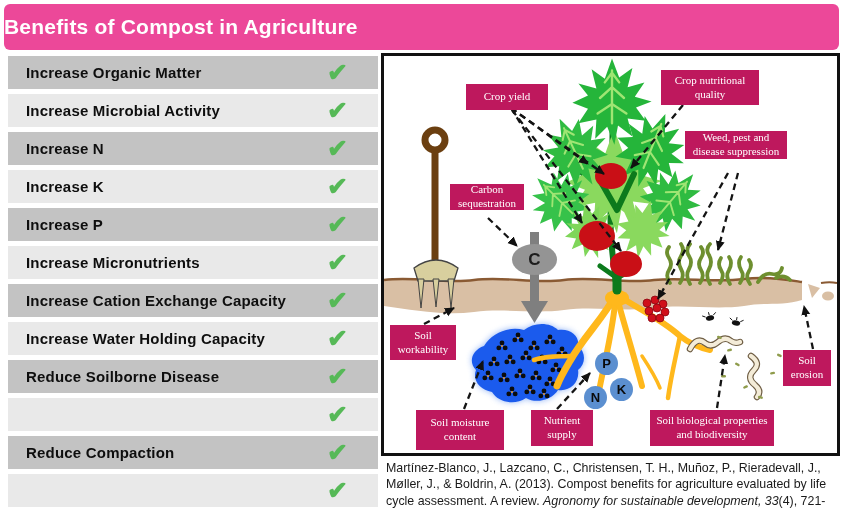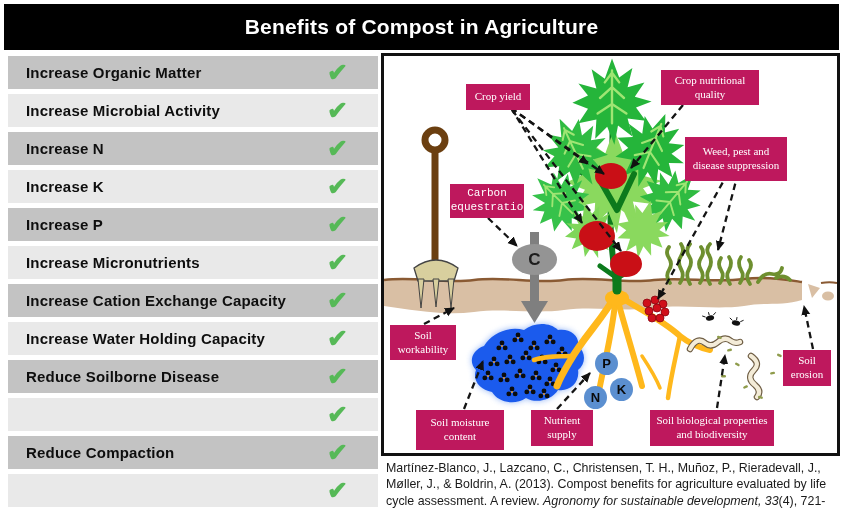--- a/index.html
+++ b/index.html
@@ -1,21 +1,21 @@
 <!DOCTYPE html>
 <html><head>
 <meta charset="utf-8">
 <style>
   html,body{margin:0;padding:0;background:#fff;}
   #stage{position:relative;width:843px;height:510px;background:#ffffff;overflow:hidden;
          font-family:"Liberation Sans",sans-serif;}
 
   
-  #title-bar{position:absolute;left:4px;top:4px;width:835px;height:46px;background:#000000;
-             display:flex;align-items:center;justify-content:center;}
+  #title-bar{position:absolute;left:4px;top:4px;width:835px;height:46px;background:#ec4899;
+             display:flex;align-items:center;border-radius:6px;}
   #title-bar .t{color:#fff;font-weight:bold;font-size:21px;letter-spacing:.2px;}
 
   
   #benefits{position:absolute;left:8px;top:56px;width:370px;display:flex;flex-direction:column;gap:5px;}
   .benefit-row{height:33px;display:flex;align-items:center;padding-left:18px;box-sizing:border-box;}
   .benefit-row:nth-child(odd){background:#c3c3c3;}
   .benefit-row:nth-child(even){background:#e9e9e9;}
   .benefit-row .lbl{font-weight:bold;font-size:15px;color:#0e0e0e;letter-spacing:.2px;}
   .benefit-row .chk{margin-left:auto;padding-right:30px;font-size:25px;line-height:25px;
                     color:#56b957;font-weight:bold;}
@@ -256,24 +256,24 @@
         <line x1="354" y1="117" x2="334" y2="194" marker-end="url(#ah)"></line>
         <line x1="104" y1="162" x2="133" y2="190" marker-end="url(#ah)"></line>
         <line x1="40" y1="268" x2="70" y2="252" marker-end="url(#ah)"></line>
         <line x1="80" y1="353" x2="99" y2="305" marker-end="url(#ah)"></line>
         <line x1="173" y1="353" x2="206" y2="317" marker-end="url(#ah)"></line>
         <line x1="333" y1="352" x2="341" y2="299" marker-end="url(#ah)"></line>
         <line x1="429" y1="293" x2="420" y2="250" marker-end="url(#ah)"></line>
       </g>
     </svg>
 
-    <div class="dlabel" style="left:82px;top:28px;width:64px;height:26px;">Crop yield</div>
+    <div class="dlabel" style="left:82px;top:28px;width:82px;height:26px;">Crop yield</div>
     <div class="dlabel" style="left:277px;top:14px;width:98px;height:35px;">Crop nutritional quality</div>
-    <div class="dlabel" style="left:301px;top:81px;width:102px;height:44px;">Weed, pest and disease suppression</div>
-    <div class="dlabel" style="left:66px;top:128px;width:74px;height:34px;font-family:Liberation Mono, monospace;">Carbon sequestration</div>
+    <div class="dlabel" style="left:301px;top:75px;width:102px;height:28px;">Weed, pest and disease suppression</div>
+    <div class="dlabel" style="left:66px;top:128px;width:74px;height:26px;">Carbon sequestration</div>
     <div class="dlabel" style="left:6px;top:269px;width:66px;height:35px;">Soil workability</div>
     <div class="dlabel" style="left:32px;top:354px;width:88px;height:40px;">Soil moisture content</div>
     <div class="dlabel" style="left:147px;top:354px;width:62px;height:36px;">Nutrient supply</div>
     <div class="dlabel" style="left:266px;top:354px;width:124px;height:36px;">Soil biological properties and biodiversity</div>
     <div class="dlabel" style="left:399px;top:294px;width:48px;height:36px;">Soil erosion</div>
 
     <div id="carbon-ellipse">C</div>
     <div class="ncircle" style="left:211px;top:296px;">P</div>
     <div class="ncircle" style="left:200px;top:330px;">N</div>
     <div class="ncircle" style="left:226px;top:322px;">K</div>

